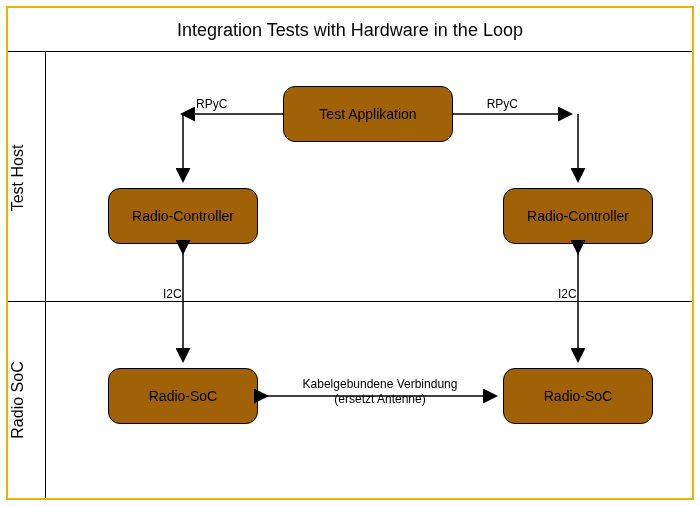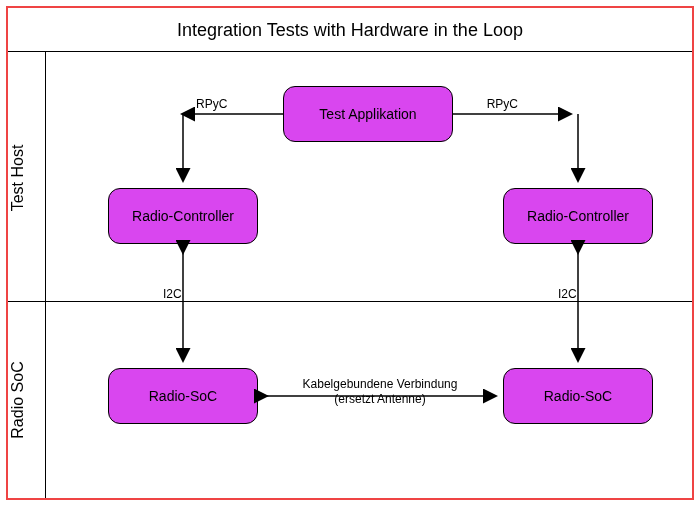--- a/index.html
+++ b/index.html
@@ -10,21 +10,21 @@
     width: 700px;
     height: 506px;
     overflow: hidden;
   }
   .frame {
     position: absolute;
     left: 6px;
     top: 6px;
     width: 688px;
     height: 494px;
-    border: 2px solid #ef4444;
+    border: 2px solid #eab308;
     box-sizing: border-box;
   }
   .title {
     position: absolute;
     left: 0;
     right: 0;
     top: 12px;
     text-align: center;
     font-size: 18px;
   }
@@ -54,21 +54,21 @@
     font-size: 16px;
     white-space: nowrap;
   }
   .lane-label.top { top: 170px; }
   .lane-label.bot { top: 392px; }
 
   .box {
     position: absolute;
     border: 1px solid #000;
     border-radius: 12px;
-    background: #d946ef;
+    background: #a16207;
     display: flex;
     align-items: center;
     justify-content: center;
     text-align: center;
     font-size: 14px;
     padding: 4px 8px;
     box-sizing: border-box;
   }
   .box.testapp { left: 275px; top: 78px;  width: 170px; height: 56px; }
   .box.rc1     { left: 100px; top: 180px; width: 150px; height: 56px; }

